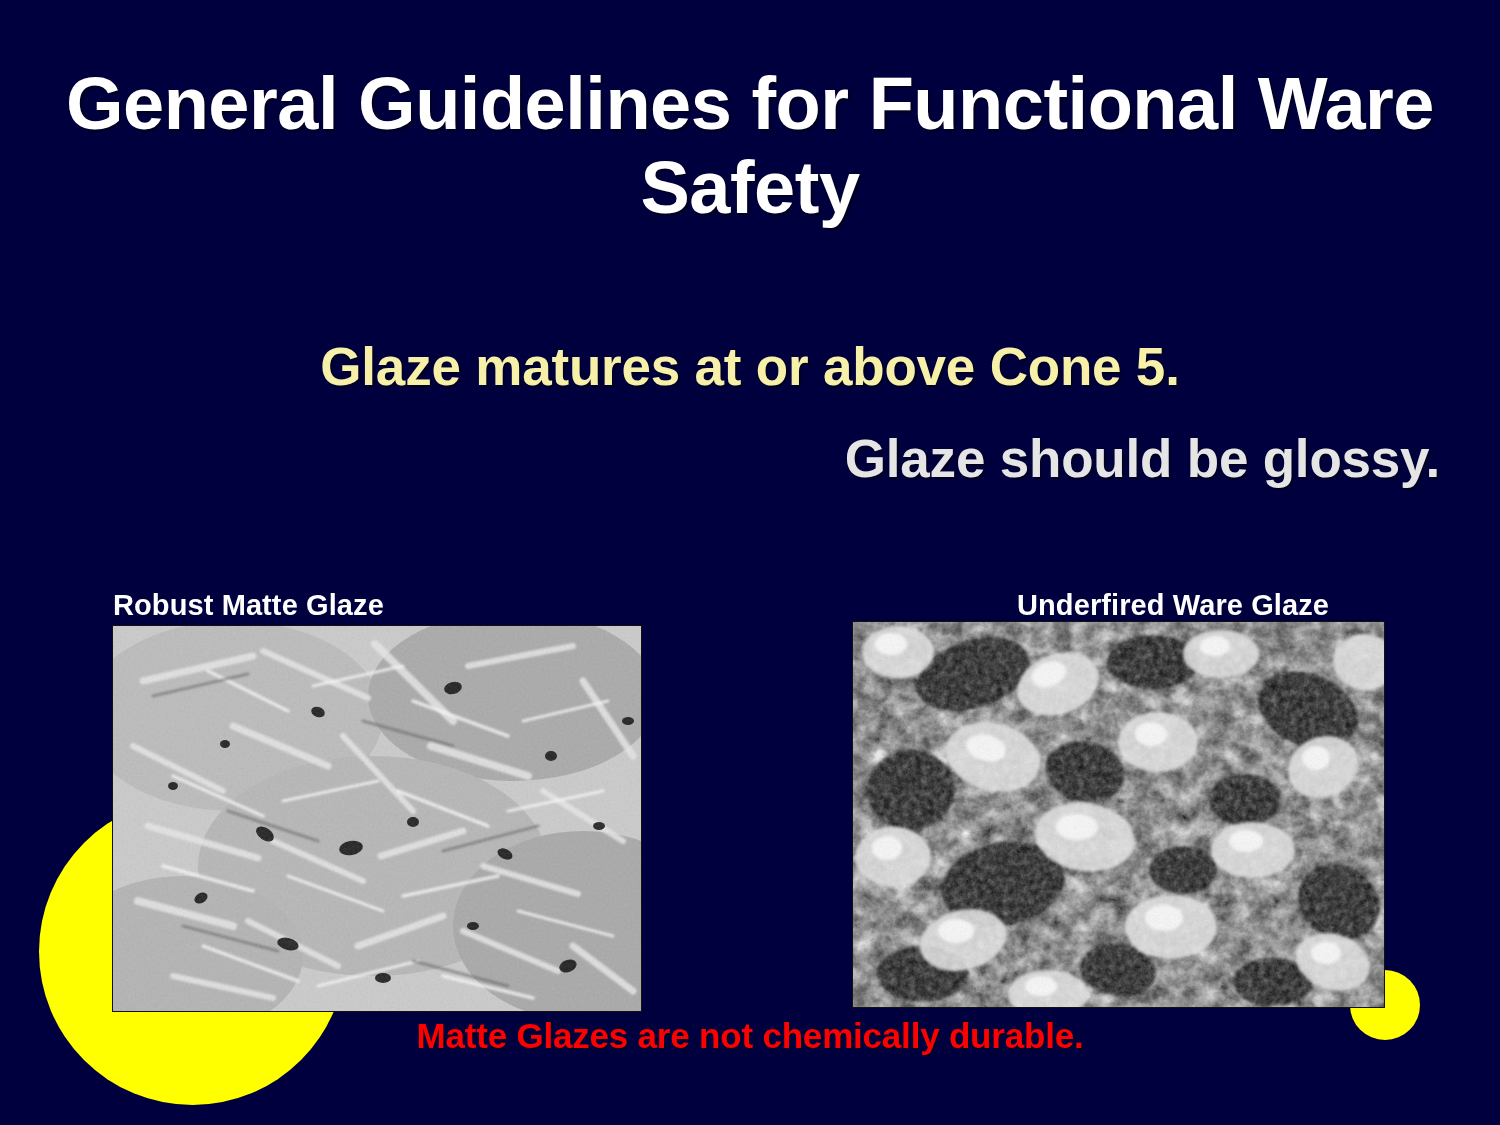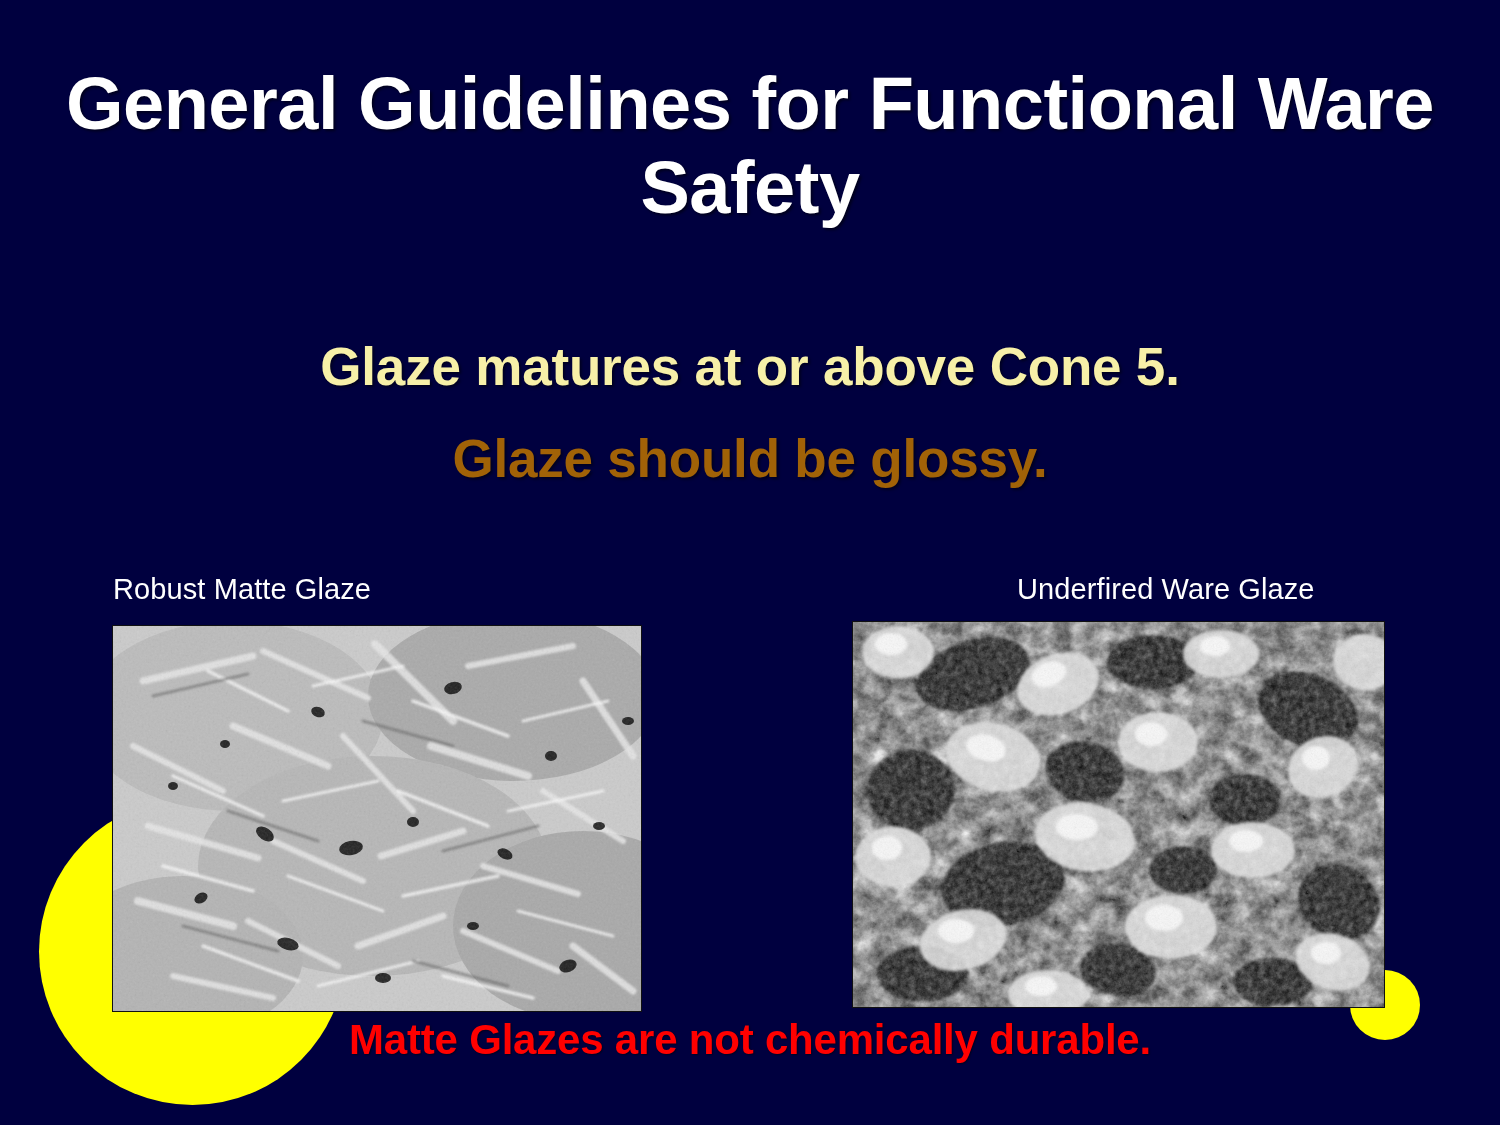--- a/index.html
+++ b/index.html
@@ -61,30 +61,31 @@
     text-align: center;
   }
   .sub-line {
     font-weight: bold;
     font-size: 53px;
     line-height: 1.16;
     letter-spacing: -0.2px;
     text-shadow: 2px 2px 3px rgba(0,0,0,0.5);
   }
   .sub-line-1 { color: #f7f0a8; margin-bottom: 31px; }
-  .sub-line-2 { color: #a16207; }
+  .sub-line-2 { color: #e5e5e5; text-align: right; }
 
   
   .caption {
     position: absolute;
     color: #ffffff;
     font-size: 29px;
-    font-weight: normal;
+    font-weight: bold;
     letter-spacing: 0.1px;
     white-space: nowrap;
+    margin-top: 16px;
   }
   #caption-left  { left: 113px; top: 573px; }
   #caption-right { left: 1017px; top: 573px; }
 
   
   .micrograph {
     position: absolute;
     border: 1px solid #111111;
     overflow: hidden;
     background: #808080;
@@ -105,21 +106,21 @@
 
   
   .warning {
     position: absolute;
     left: 60px;
     top: 1016px;
     width: 1380px;
     text-align: center;
     color: #ff0000;
     font-weight: bold;
-    font-size: 42px;
+    font-size: 35px;
     letter-spacing: -0.2px;
     text-shadow: 1px 1px 2px rgba(0,0,0,0.5);
   }
 </style>
 </head>
 <body>
 
 <div class="slide">
 
   <div class="deco-circle" id="circle-left"></div>

